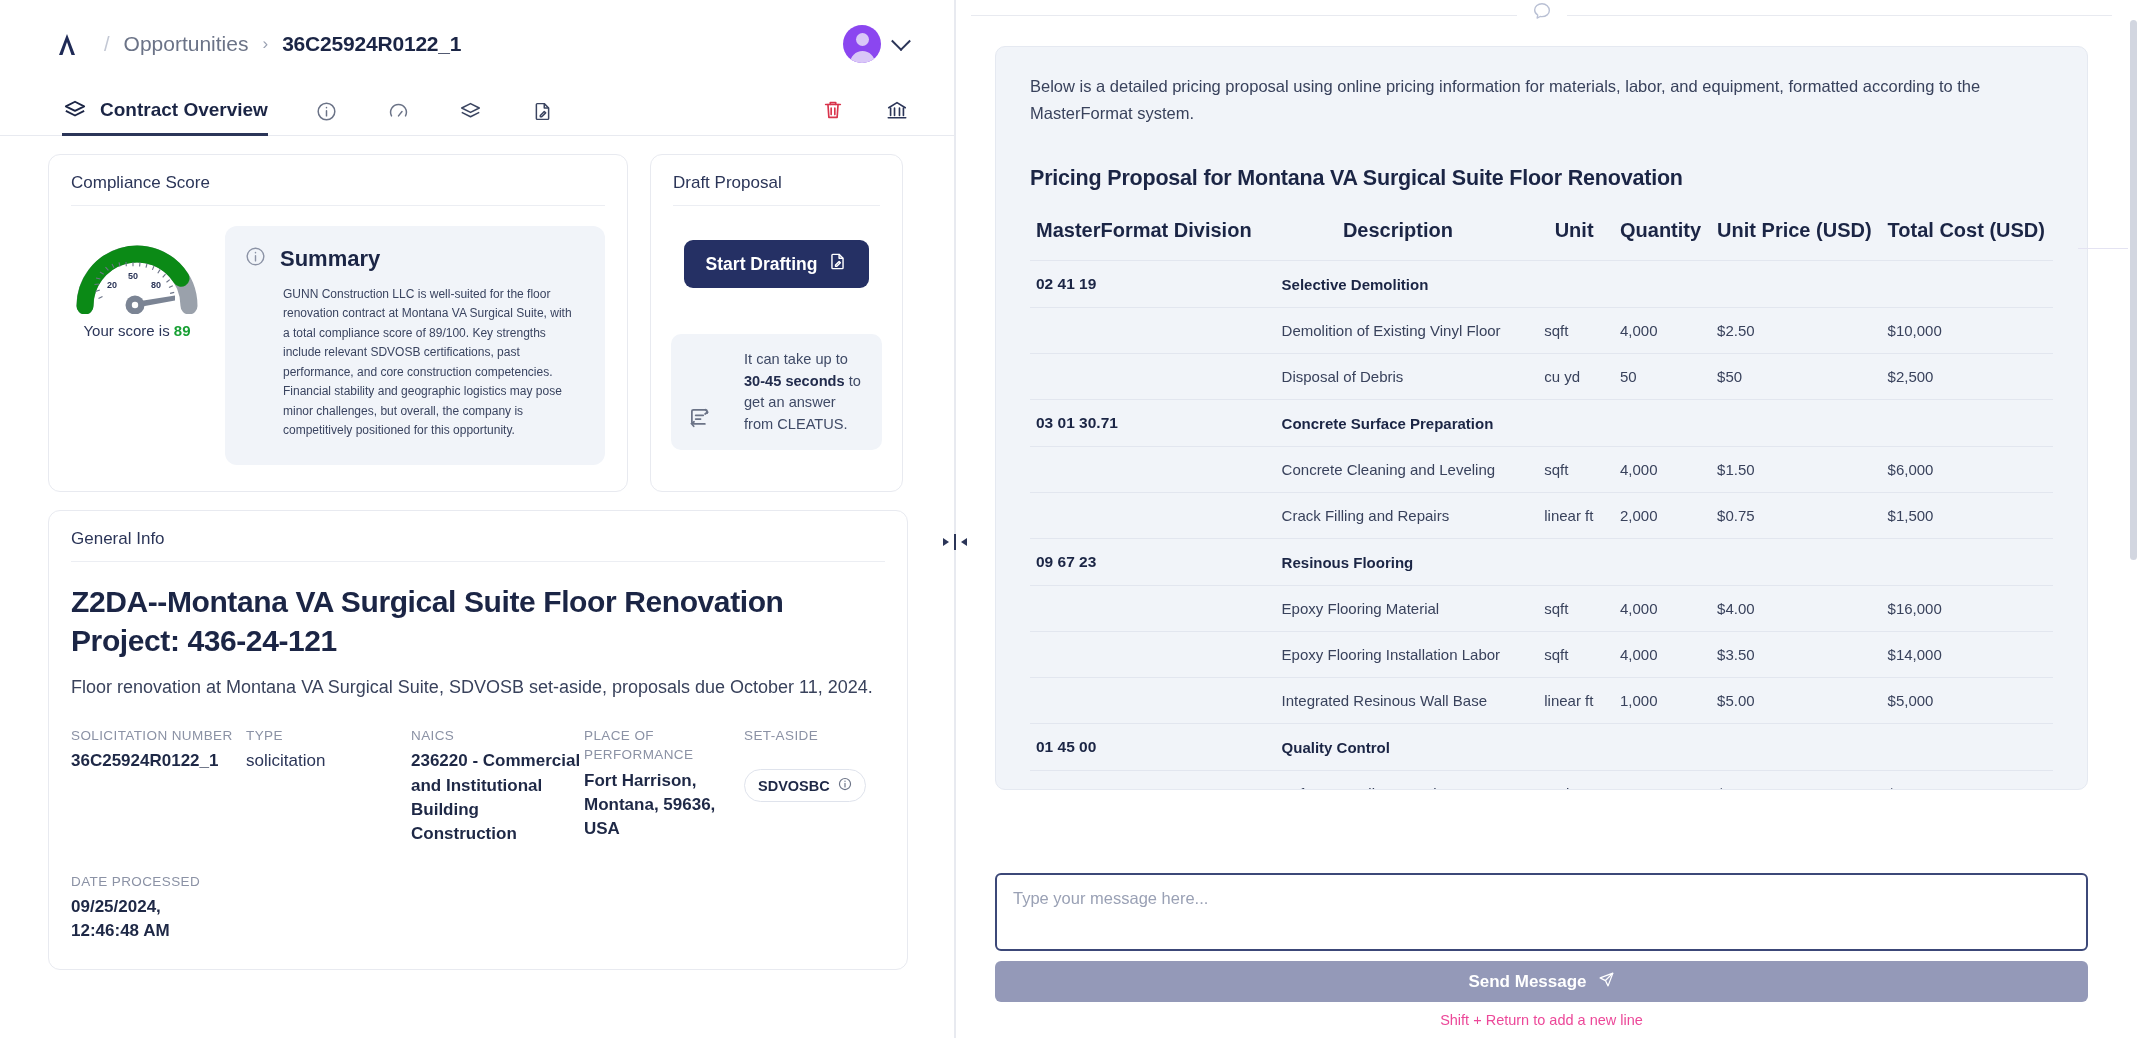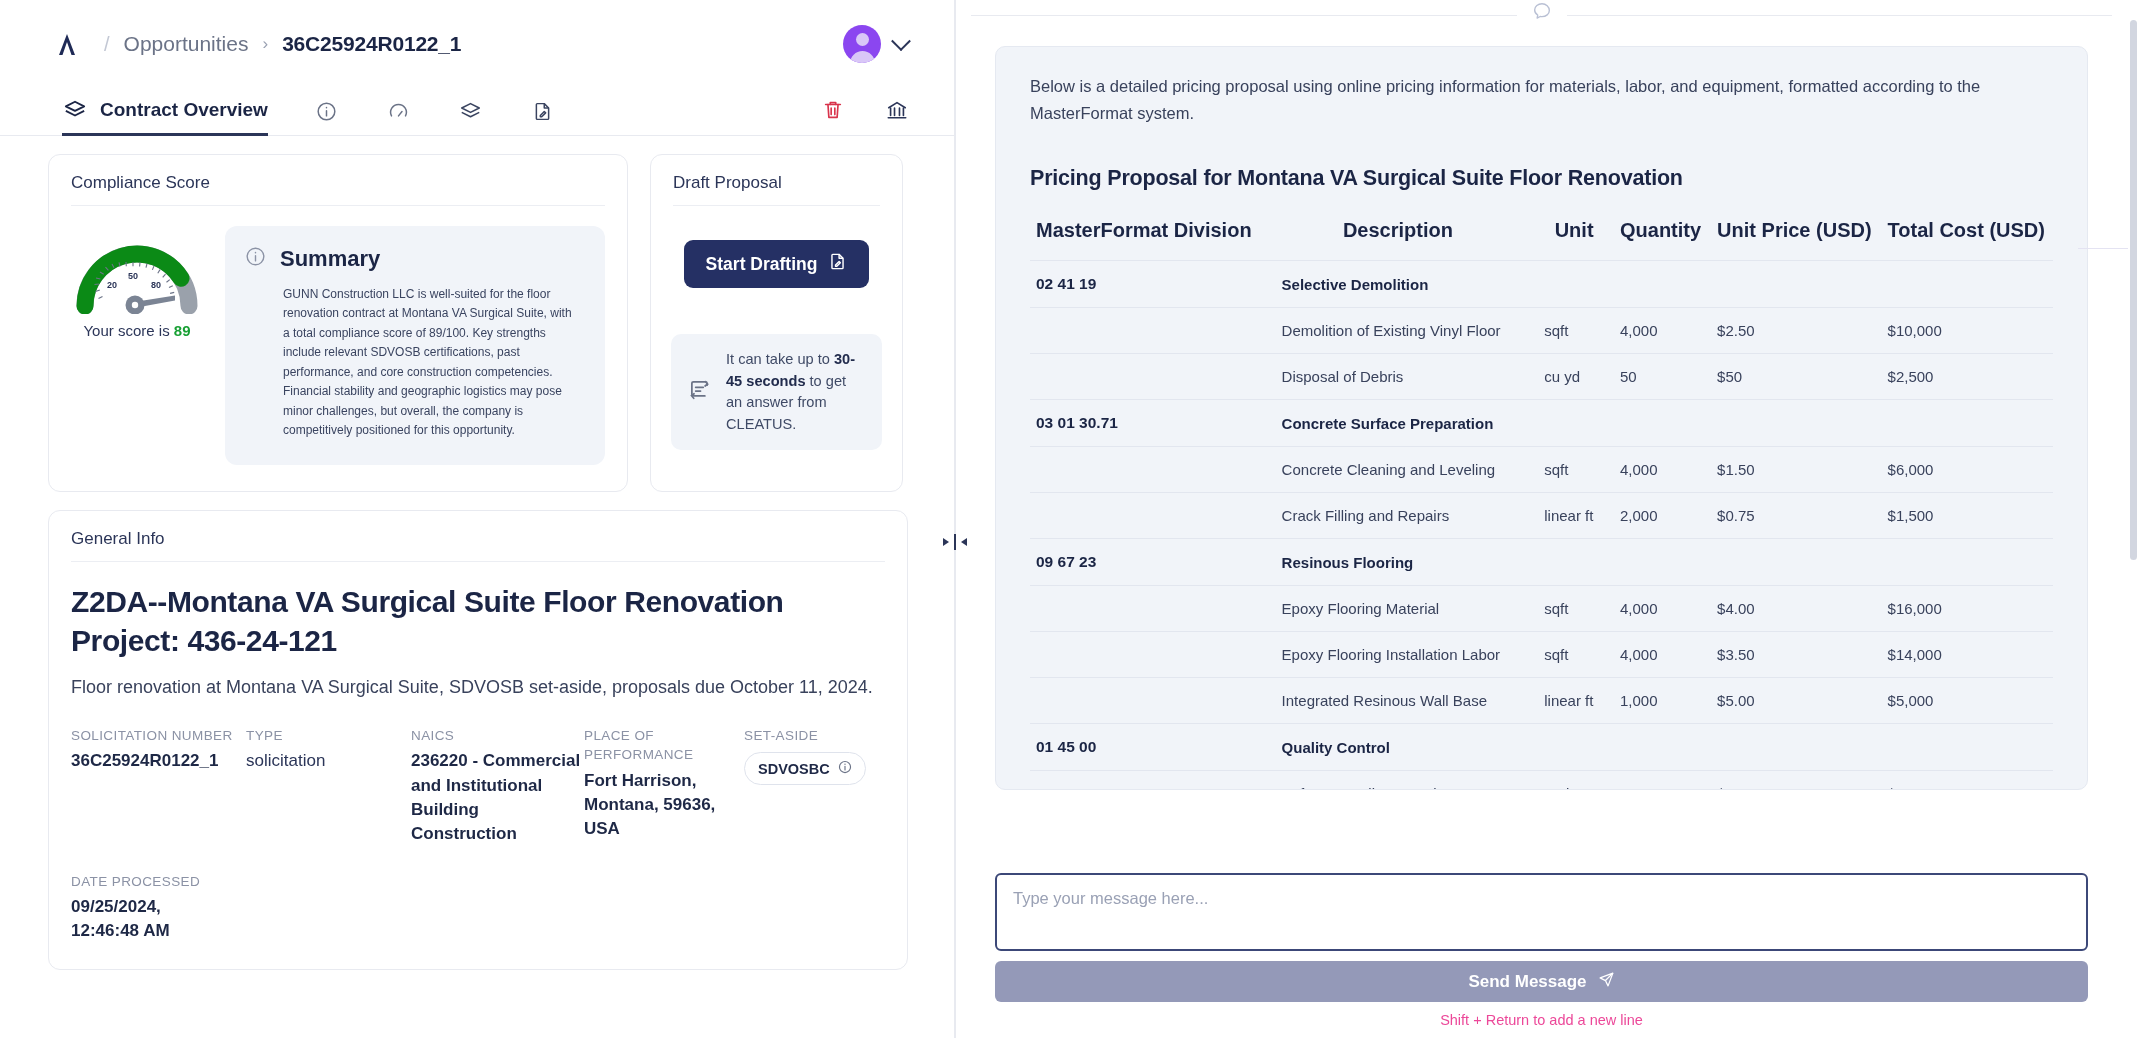--- a/index.html
+++ b/index.html
@@ -92,42 +92,42 @@
 
   .draft-body { padding: 34px 20px 22px 20px; display: flex; flex-direction: column; align-items: center; }
   .start-btn {
     background: #253064; color: #fff; border: none; border-radius: 9px;
     padding: 0 22px; height: 48px; font-size: 17.5px; font-weight: 700;
     display: flex; align-items: center; gap: 11px; cursor: pointer;
     font-family: "Liberation Sans", sans-serif;
   }
   .note-box {
     background: #f1f4f9; border-radius: 10px; margin-top: 46px;
-    padding: 15px 16px; display: flex; gap: 13px; align-items: center; width: 100%;
+    padding: 15px 16px; display: flex; gap: 31px; align-items: flex-end; width: 100%;
   }
   .note-text { font-size: 14.6px; line-height: 1.48; color: #3f4a66; }
   .note-text b { font-weight: 700; color: #222c4d; }
 
   
   .gi-title { font-size: 30px; font-weight: 700; color: #1b2545; line-height: 1.33; padding: 4px 22px 0 22px; letter-spacing: -0.4px; }
   .gi-desc { font-size: 18px; color: #39425c; padding: 16px 22px 0 22px; }
   .gi-grid { display: flex; padding: 28px 22px 0 22px; gap: 0; }
   .gi-col { flex: 0 0 auto; }
   .gi-col:nth-child(1) { width: 175px; }
   .gi-col:nth-child(2) { width: 165px; }
   .gi-col:nth-child(3) { width: 173px; }
   .gi-col:nth-child(4) { width: 160px; }
   .gi-col:nth-child(5) { width: 160px; }
   .gi-label { font-size: 13.5px; letter-spacing: 0.4px; color: #8b92a5; text-transform: uppercase; line-height: 1.42; }
   .gi-value { font-size: 17px; font-weight: 700; color: #1e2846; margin-top: 4px; line-height: 1.42; }
   .gi-value.normal { font-weight: 400; color: #2b3558; }
   .pill {
     display: inline-flex; align-items: center; gap: 8px;
     border: 1px solid #dfe3ec; border-radius: 20px; padding: 7px 13px;
-    font-size: 14.5px; font-weight: 700; color: #1e2846; margin-top: 7px; justify-content: space-between;
+    font-size: 14.5px; font-weight: 700; color: #1e2846; margin-top: 24px; justify-content: space-between;
   }
   .gi-bottom { padding: 26px 22px 26px 22px; }
 
   
   .resizer {
     position: absolute; left: 947px; top: 0; width: 16px; height: 1038px;
     display: flex; align-items: center; justify-content: center; z-index: 5;
   }
   .resizer-line { position: absolute; left: 7px; top: 0; width: 2px; height: 1038px; background: #e8eaf0; }
   .resizer-arrows {

